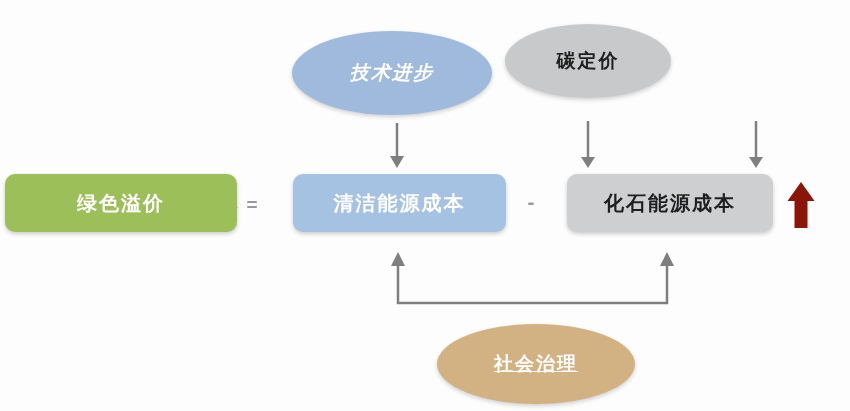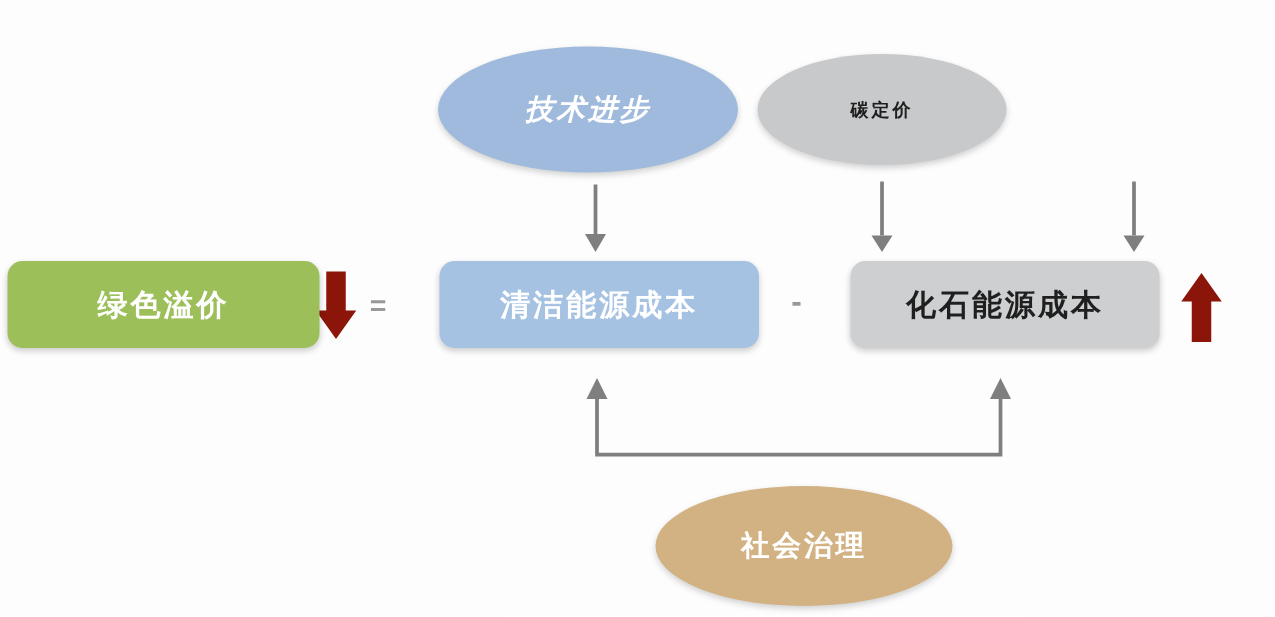--- a/index.html
+++ b/index.html
@@ -38,29 +38,29 @@
   .rounded-box {
     border-radius: 10px;
     box-shadow: 0 2px 4px rgba(0,0,0,0.20);
   }
   .text-light { color: var(--text-light, #FFFFFF); }
   .text-dark  { color: var(--text-dark, #1F1F1F); }
 
   
   .ellipse-tech    { left: 292px; top: 31px; width: 200px; height: 84px;
                      background: var(--blue-ellipse, #9FBADC); font-size: 19px; font-style: italic; }
-  .ellipse-carbon  { left: 505px; top: 36px; width: 166px; height: 74px;
-                     background: var(--gray-ellipse, #C7C9CB); font-size: 12px; }
+  .ellipse-carbon  { left: 505px; top: 24px; width: 166px; height: 74px;
+                     background: var(--gray-ellipse, #C7C9CB); font-size: 19px; }
   .ellipse-russia  { left: 674px; top: 35px; width: 164px; height: 78px;
                      background: var(--red-ellipse, #7E2A12); font-size: 19px; }
   
   .ellipse-social  { left: 437px; top: 324px; width: 198px; height: 80px;
-                     background: var(--tan-ellipse, #D2B283); font-size: 19px; }
+                     background: var(--tan-ellipse, #D2B283); font-size: 19px; text-decoration: underline; }
   
-  .box-green { left: 5px;   top: 174px; width: 208px; height: 58px;
+  .box-green { left: 5px;   top: 174px; width: 232px; height: 58px;
                background: var(--green-box, #9CBF5A); font-size: 20px; }
   .box-blue  { left: 293px; top: 174px; width: 213px; height: 58px;
                background: var(--blue-box, #A6C2E2); font-size: 20px; }
   .box-gray  { left: 567px; top: 174px; width: 206px; height: 58px;
                background: var(--gray-box, #CDCFD1); font-size: 20px; justify-content: center; }
 
   .operator {
     position: absolute;
     z-index: 2;
     font-weight: bold;

